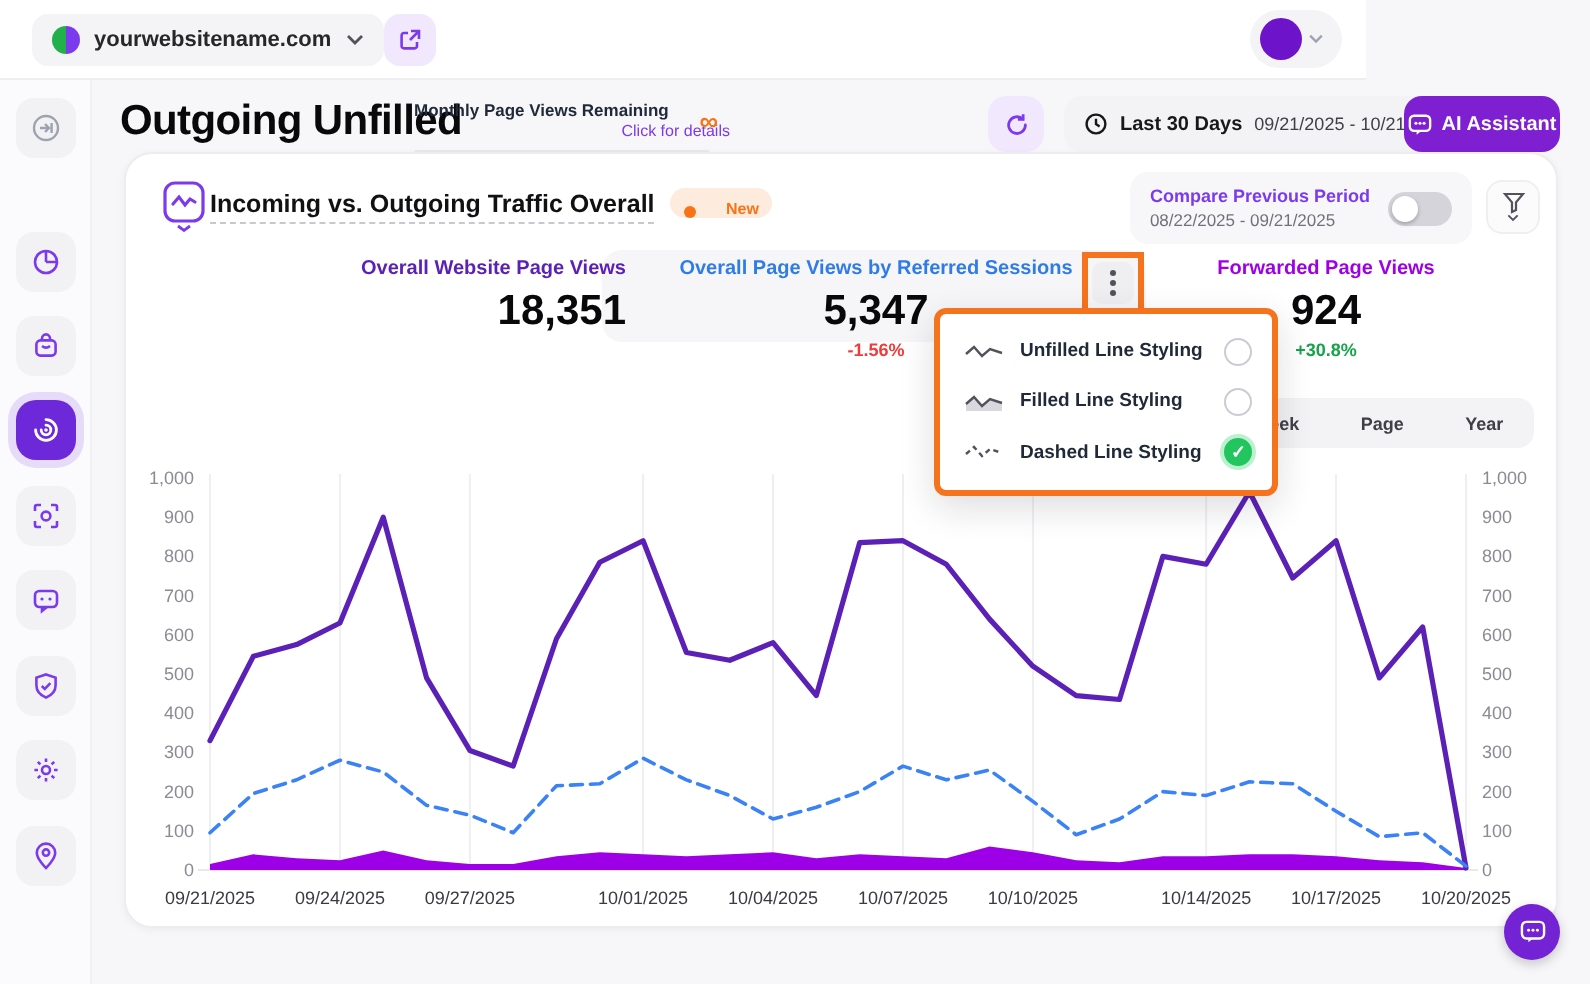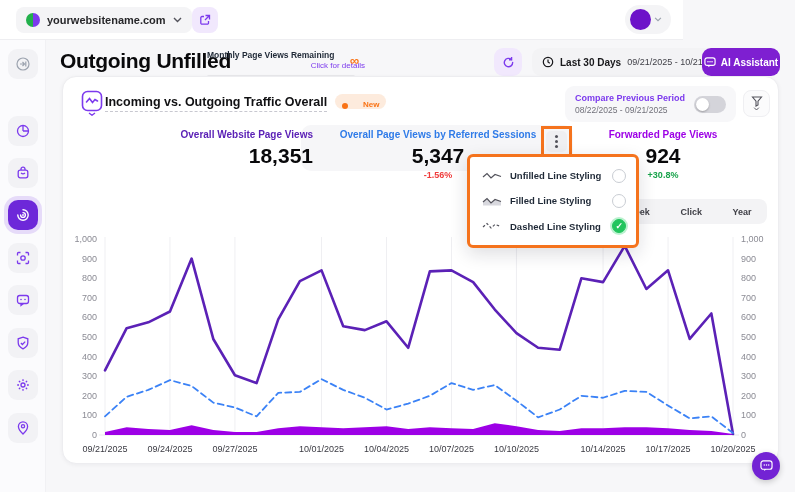--- a/index.html
+++ b/index.html
@@ -257,21 +257,21 @@
     <div class="s-delta up">+30.8%</div>
   </div>
 
   <div class="kebab-btn">
       <span class="dots"></span>
     </div>
   <div class="kebab-anno anno"></div>
 
   <div class="tabs-bar">
     <span class="tab">Week</span>
-    <span class="tab">Click</span>
+    <span class="tab">Page</span>
     <span class="tab">Year</span>
   </div>
 
   <div class="menu anno">
     <div class="menu-row">
       <svg class="m-icon" viewBox="0 0 20 10">
           <polyline points="1,6 5,2.5 9,7 13,3.5 19,5.5" fill="none" stroke="currentColor" stroke-width="1.2"></polyline>
         </svg>
       <span class="m-label">Unfilled Line Styling</span>
       <span class="radio"></span>

